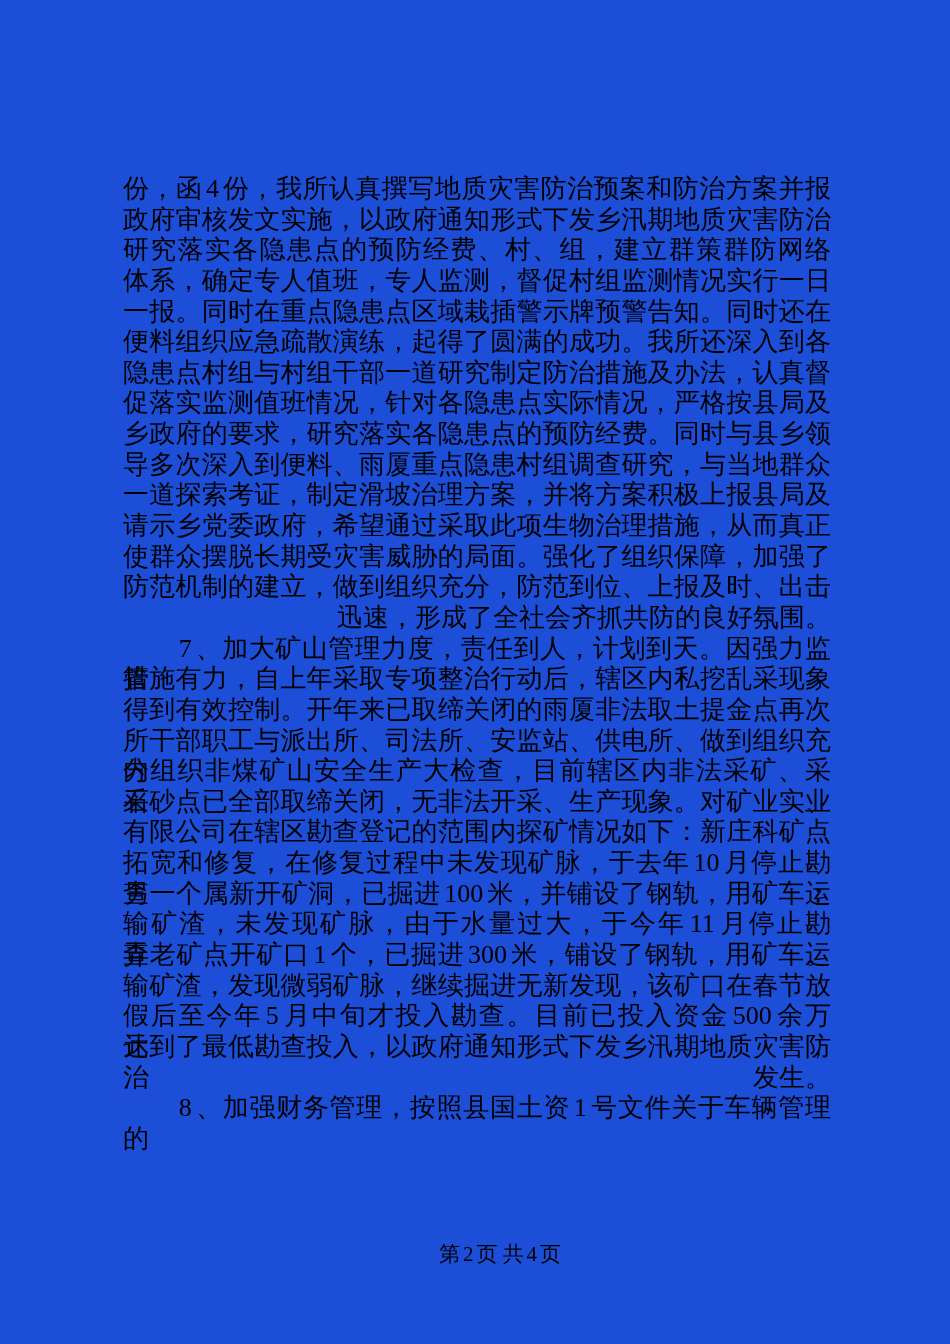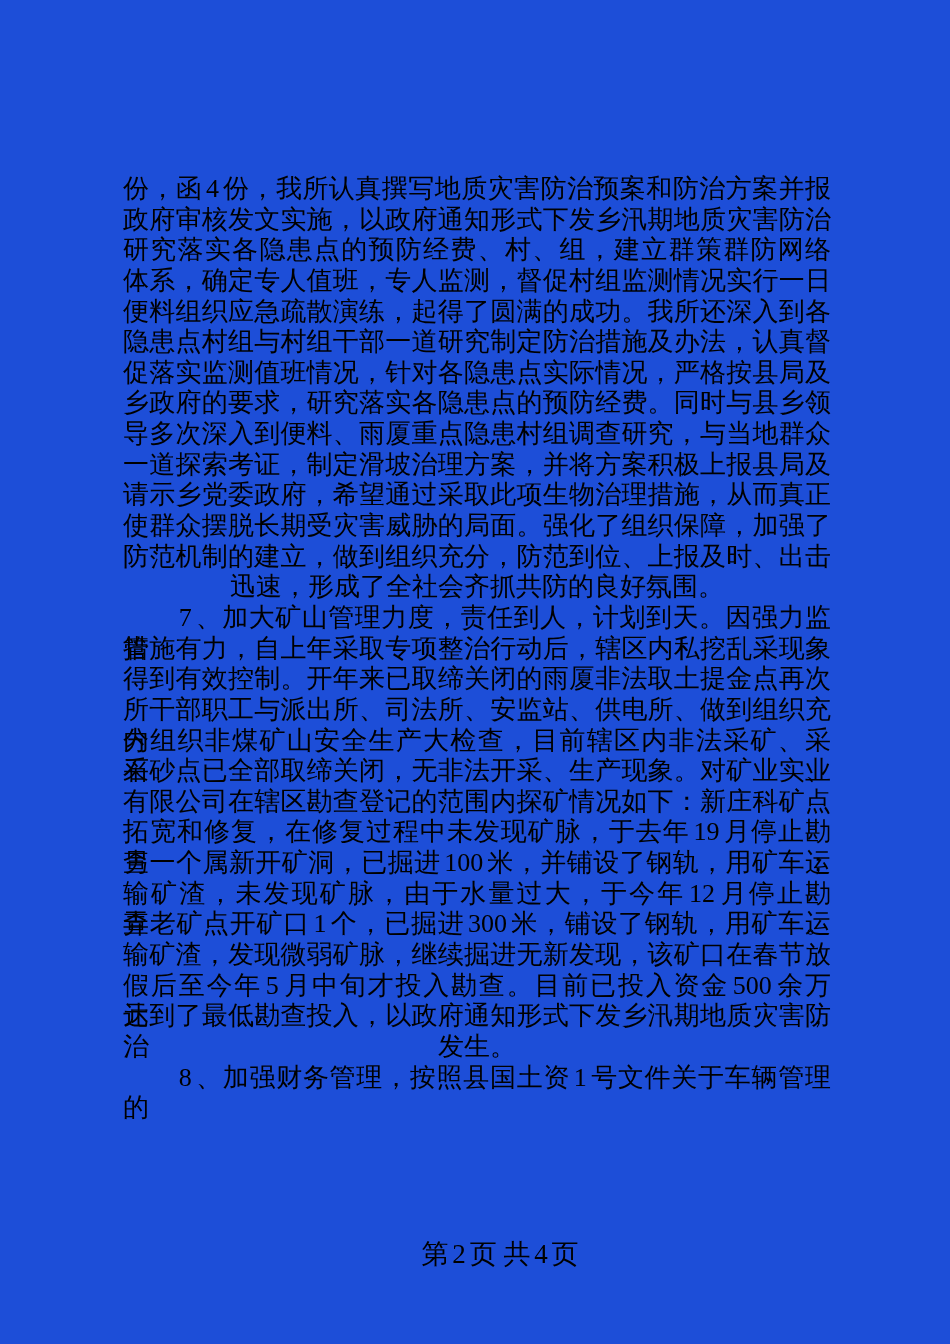--- a/index.html
+++ b/index.html
@@ -19,21 +19,21 @@
   .doc-body {
     position: absolute;
     left: 123px;
     top: 174px;
     width: 708px;
   }
   .line {
     font-size: 26px;
     line-height: 30.65px;
     height: 30.65px;
-    text-align: center;
+    text-align: right;
     letter-spacing: 0;
     font-weight: 400;
   }
   .line.justify {
     text-align: justify;
     text-align-last: justify;
   }
   .line.indent {
     text-indent: 52px;
   }
@@ -42,54 +42,55 @@
     font-family: "Liberation Serif", "DejaVu Serif", serif;
   }
   .footer {
     position: absolute;
     left: 0;
     top: 1241px;
     width: 100%;
     padding-left: 50px;
     box-sizing: border-box;
     text-align: center;
-    font-size: 27px;
+    font-size: 21px;
     line-height: 26px;
     color: #000000;
   }
 </style>
 </head>
 <body>
 
 <div class="page">
   <div class="doc-body">
       <div class="line justify">份，函<span class="num">4</span>份，我所认真撰写地质灾害防治预案和防治方案并报</div>
       <div class="line justify">政府审核发文实施，以政府通知形式下发乡汛期地质灾害防治</div>
       <div class="line justify">研究落实各隐患点的预防经费、村、组，建立群策群防网络</div>
       <div class="line justify">体系，确定专人值班，专人监测，督促村组监测情况实行一日</div>
+      <div class="line justify">一报。同时在重点隐患点区域栽插警示牌预警告知。同时还在</div>
       <div class="line justify">便料组织应急疏散演练，起得了圆满的成功。我所还深入到各</div>
       <div class="line justify">隐患点村组与村组干部一道研究制定防治措施及办法，认真督</div>
       <div class="line justify">促落实监测值班情况，针对各隐患点实际情况，严格按县局及</div>
       <div class="line justify">乡政府的要求，研究落实各隐患点的预防经费。同时与县乡领</div>
       <div class="line justify">导多次深入到便料、雨厦重点隐患村组调查研究，与当地群众</div>
       <div class="line justify">一道探索考证，制定滑坡治理方案，并将方案积极上报县局及</div>
       <div class="line justify">请示乡党委政府，希望通过采取此项生物治理措施，从而真正</div>
       <div class="line justify">使群众摆脱长期受灾害威胁的局面。强化了组织保障，加强了</div>
       <div class="line justify">防范机制的建立，做到组织充分，防范到位、上报及时、出击</div>
       <div class="line">迅速，形成了全社会齐抓共防的良好氛围。</div>
       <div class="line justify indent"><span class="num">7</span>、加大矿山管理力度，责任到人，计划到天。因强力监管</div>
       <div class="line justify">措施有力，自上年采取专项整治行动后，辖区内私挖乱采现象</div>
       <div class="line justify">得到有效控制。开年来已取缔关闭的雨厦非法取土提金点再次</div>
       <div class="line justify">所干部职工与派出所、司法所、安监站、供电所、做到组织充分</div>
       <div class="line justify">内组织非煤矿山安全生产大检查，目前辖区内非法采矿、采石、</div>
       <div class="line justify">采砂点已全部取缔关闭，无非法开采、生产现象。对矿业实业</div>
       <div class="line justify">有限公司在辖区勘查登记的范围内探矿情况如下：新庄科矿点</div>
-      <div class="line justify">拓宽和修复，在修复过程中未发现矿脉，于去年<span class="num">19</span>月停止勘查；</div>
+      <div class="line justify">拓宽和修复，在修复过程中未发现矿脉，于去年<span class="num">10</span>月停止勘查；</div>
       <div class="line justify">另一个属新开矿洞，已掘进<span class="num">100</span>米，并铺设了钢轨，用矿车运</div>
-      <div class="line justify">输矿渣，未发现矿脉，由于水量过大，于今年<span class="num">12</span>月停止勘查。</div>
+      <div class="line justify">输矿渣，未发现矿脉，由于水量过大，于今年<span class="num">11</span>月停止勘查。</div>
       <div class="line justify">弄老矿点开矿口<span class="num">1</span>个，已掘进<span class="num">300</span>米，铺设了钢轨，用矿车运</div>
       <div class="line justify">输矿渣，发现微弱矿脉，继续掘进无新发现，该矿口在春节放</div>
       <div class="line justify">假后至今年<span class="num">5</span>月中旬才投入勘查。目前已投入资金<span class="num">500</span>余万元，</div>
       <div class="line justify">达到了最低勘查投入，以政府通知形式下发乡汛期地质灾害防治</div>
       <div class="line">发生。</div>
       <div class="line justify indent"><span class="num">8</span>、加强财务管理，按照县国土资<span class="num">1</span>号文件关于车辆管理的</div>
     </div>
   <div class="footer">
     <span>第<span class="num">2</span>页 共<span class="num">4</span>页</span>
   </div>

